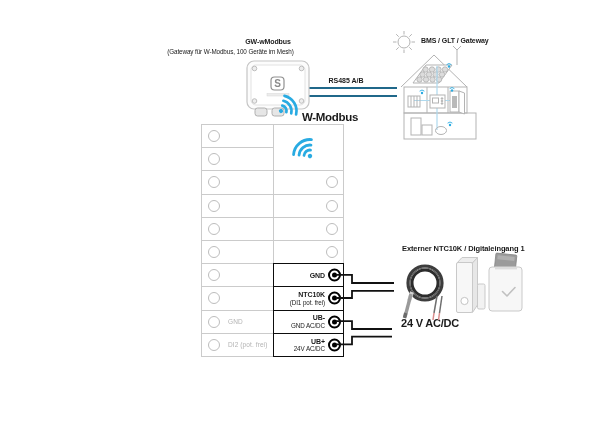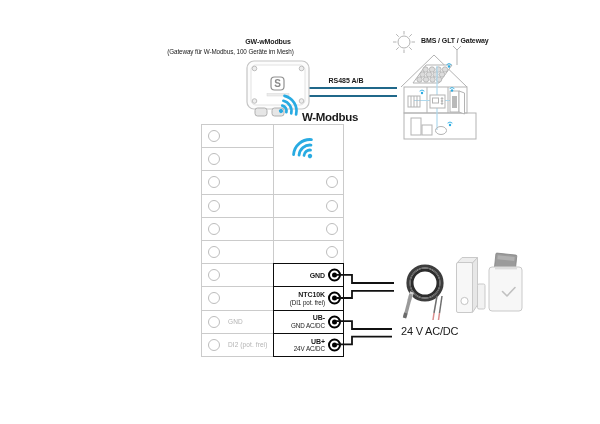--- a/index.html
+++ b/index.html
@@ -5,21 +5,21 @@
   html,body{margin:0;padding:0;background:#fff;}
   .stage{position:relative;width:600px;height:424px;background:#fff;overflow:hidden;
          font-family:"Liberation Sans",sans-serif;color:#1a1a1a;}
   .t{position:absolute;white-space:nowrap;}
   .title{left:198px;top:38px;width:140px;text-align:center;font-size:7px;font-weight:bold;letter-spacing:-0.1px;}
   .subtitle{left:150px;top:47.5px;width:161px;text-align:center;font-size:6.3px;letter-spacing:-0.1px;}
   .bus-label{left:315px;top:76.5px;width:62px;text-align:center;font-size:7px;font-weight:bold;}
   .bms-label{left:421px;top:36.5px;font-size:7px;font-weight:bold;letter-spacing:-0.1px;}
   .wmodbus-label{left:288px;top:110.5px;width:84px;text-align:center;font-size:11.5px;font-weight:bold;letter-spacing:-0.3px;}
   .ext-label{left:402px;top:244px;font-size:7.5px;font-weight:bold;letter-spacing:-0.1px;}
-  .power-label{left:401px;top:325px;font-size:11px;font-weight:normal;letter-spacing:-0.2px;}
+  .power-label{left:401px;top:317px;font-size:11px;font-weight:bold;letter-spacing:-0.2px;}
 
   .tbl{position:absolute;left:201px;top:124px;width:144px;height:234px;}
   .cell{position:absolute;box-sizing:border-box;border:1px solid #cbcbcb;background:#fff;
         display:flex;align-items:center;}
   .cell.right{justify-content:flex-end;}
   .circ{width:12px;height:12px;border:1.3px solid #bdbdbd;border-radius:50%;flex:none;box-sizing:border-box;}
   .circ.l{margin-left:6px;}
   .circ.r{margin-right:5px;}
   .llabel{font-size:6.5px;color:#b3b3b3;margin-left:8px;letter-spacing:0.1px;}
   .cell.term{border:1.6px solid #0d0d0d;justify-content:flex-end;padding-right:18px;position:absolute;}
@@ -35,20 +35,21 @@
 </head>
 <body>
 
 <div class="stage">
 
   <div class="t title">GW-wModbus</div>
   <div class="t subtitle">(Gateway für W-Modbus, 100 Geräte im Mesh)</div>
   <div class="t bus-label">RS485 A/B</div>
   <div class="t bms-label">BMS / GLT / Gateway</div>
   <div class="t wmodbus-label">W-Modbus</div>
+  <div class="t ext-label">Externer NTC10K / Digitaleingang 1</div>
   <div class="t power-label">24 V AC/DC</div>
 
   <div class="tbl">
 
     <div class="cell" style="left:0;top:0;width:73px;height:24.2px">
         <span class="circ l"></span>
         <span class="llabel"></span>
       </div>
     <div class="cell" style="left:0;top:23.2px;width:73px;height:24.2px">
         <span class="circ l"></span>

